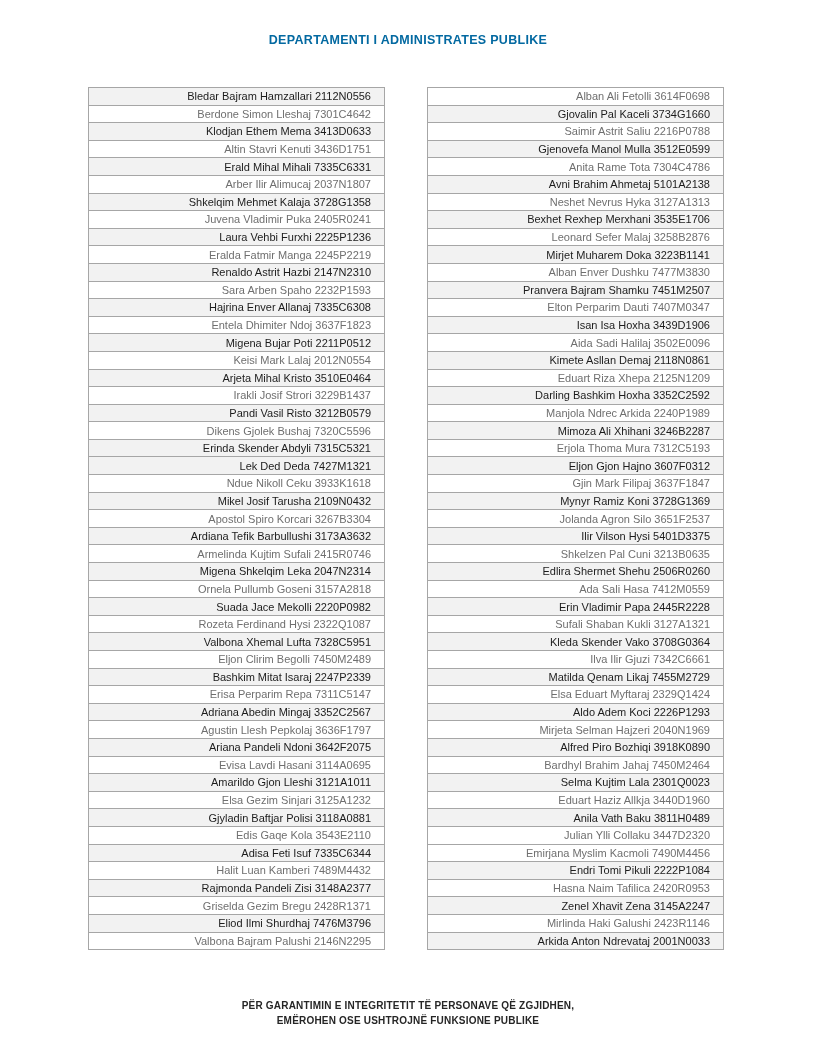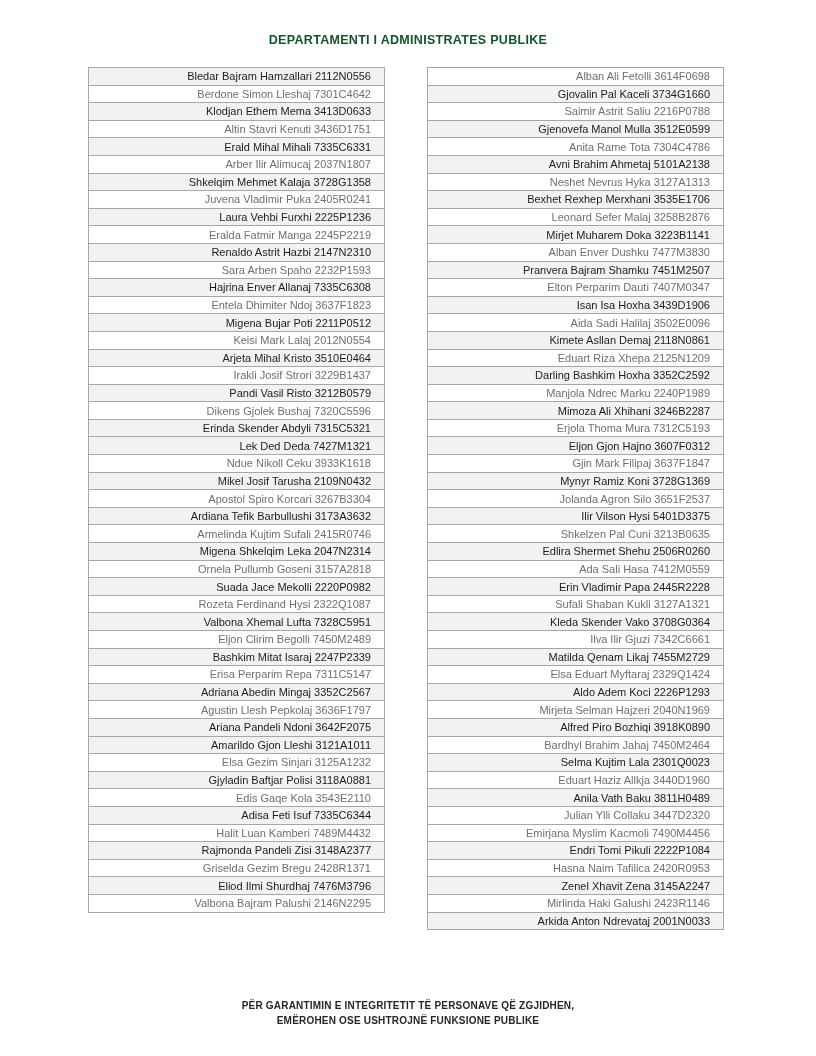--- a/index.html
+++ b/index.html
@@ -11,25 +11,25 @@
     overflow:hidden;
   }
   .title{
     position:absolute;
     top:33px;left:0;right:0;
     margin:0;
     text-align:center;
     font-size:12.5px;
     font-weight:600;
     letter-spacing:0.3px;
-    color:#14532d;
+    color:#0369a1;
   }
   .col{
     position:absolute;
-    top:67px;
+    top:87px;
     width:297px;
     border-radius:26px;
   }
   .col-left{left:88px;}
   .col-right{left:427px;}
   .row{
     box-sizing:border-box;
     height:18.6px;
     border:1px solid var(--row-border,#a6a6a6);
     background:#ffffff;
@@ -96,20 +96,21 @@
       <div class="row">Ornela Pullumb Goseni 3157A2818</div>
       <div class="row shaded">Suada Jace Mekolli 2220P0982</div>
       <div class="row">Rozeta Ferdinand Hysi 2322Q1087</div>
       <div class="row shaded">Valbona Xhemal Lufta 7328C5951</div>
       <div class="row">Eljon Clirim Begolli 7450M2489</div>
       <div class="row shaded">Bashkim Mitat Isaraj 2247P2339</div>
       <div class="row">Erisa Perparim Repa 7311C5147</div>
       <div class="row shaded">Adriana Abedin Mingaj 3352C2567</div>
       <div class="row">Agustin Llesh Pepkolaj 3636F1797</div>
       <div class="row shaded">Ariana Pandeli Ndoni 3642F2075</div>
+      <div class="row">Evisa Lavdi Hasani 3114A0695</div>
       <div class="row shaded">Amarildo Gjon Lleshi 3121A1011</div>
       <div class="row">Elsa Gezim Sinjari 3125A1232</div>
       <div class="row shaded">Gjyladin Baftjar Polisi 3118A0881</div>
       <div class="row">Edis Gaqe Kola 3543E2110</div>
       <div class="row shaded">Adisa Feti Isuf 7335C6344</div>
       <div class="row">Halit Luan Kamberi 7489M4432</div>
       <div class="row shaded">Rajmonda Pandeli Zisi 3148A2377</div>
       <div class="row">Griselda Gezim Bregu 2428R1371</div>
       <div class="row shaded">Eliod Ilmi Shurdhaj 7476M3796</div>
       <div class="row">Valbona Bajram Palushi 2146N2295</div>
@@ -126,21 +127,21 @@
       <div class="row">Leonard Sefer Malaj 3258B2876</div>
       <div class="row shaded">Mirjet Muharem Doka 3223B1141</div>
       <div class="row">Alban Enver Dushku 7477M3830</div>
       <div class="row shaded">Pranvera Bajram Shamku 7451M2507</div>
       <div class="row">Elton Perparim Dauti 7407M0347</div>
       <div class="row shaded">Isan Isa Hoxha 3439D1906</div>
       <div class="row">Aida Sadi Halilaj 3502E0096</div>
       <div class="row shaded">Kimete Asllan Demaj 2118N0861</div>
       <div class="row">Eduart Riza Xhepa 2125N1209</div>
       <div class="row shaded">Darling Bashkim Hoxha 3352C2592</div>
-      <div class="row">Manjola Ndrec Marku 2240P1989</div>
+      <div class="row">Manjola Ndrec Arkida 2240P1989</div>
       <div class="row shaded">Mimoza Ali Xhihani 3246B2287</div>
       <div class="row">Erjola Thoma Mura 7312C5193</div>
       <div class="row shaded">Eljon Gjon Hajno 3607F0312</div>
       <div class="row">Gjin Mark Filipaj 3637F1847</div>
       <div class="row shaded">Mynyr Ramiz Koni 3728G1369</div>
       <div class="row">Jolanda Agron Silo 3651F2537</div>
       <div class="row shaded">Ilir Vilson Hysi 5401D3375</div>
       <div class="row">Shkelzen Pal Cuni 3213B0635</div>
       <div class="row shaded">Edlira Shermet Shehu 2506R0260</div>
       <div class="row">Ada Sali Hasa 7412M0559</div>

